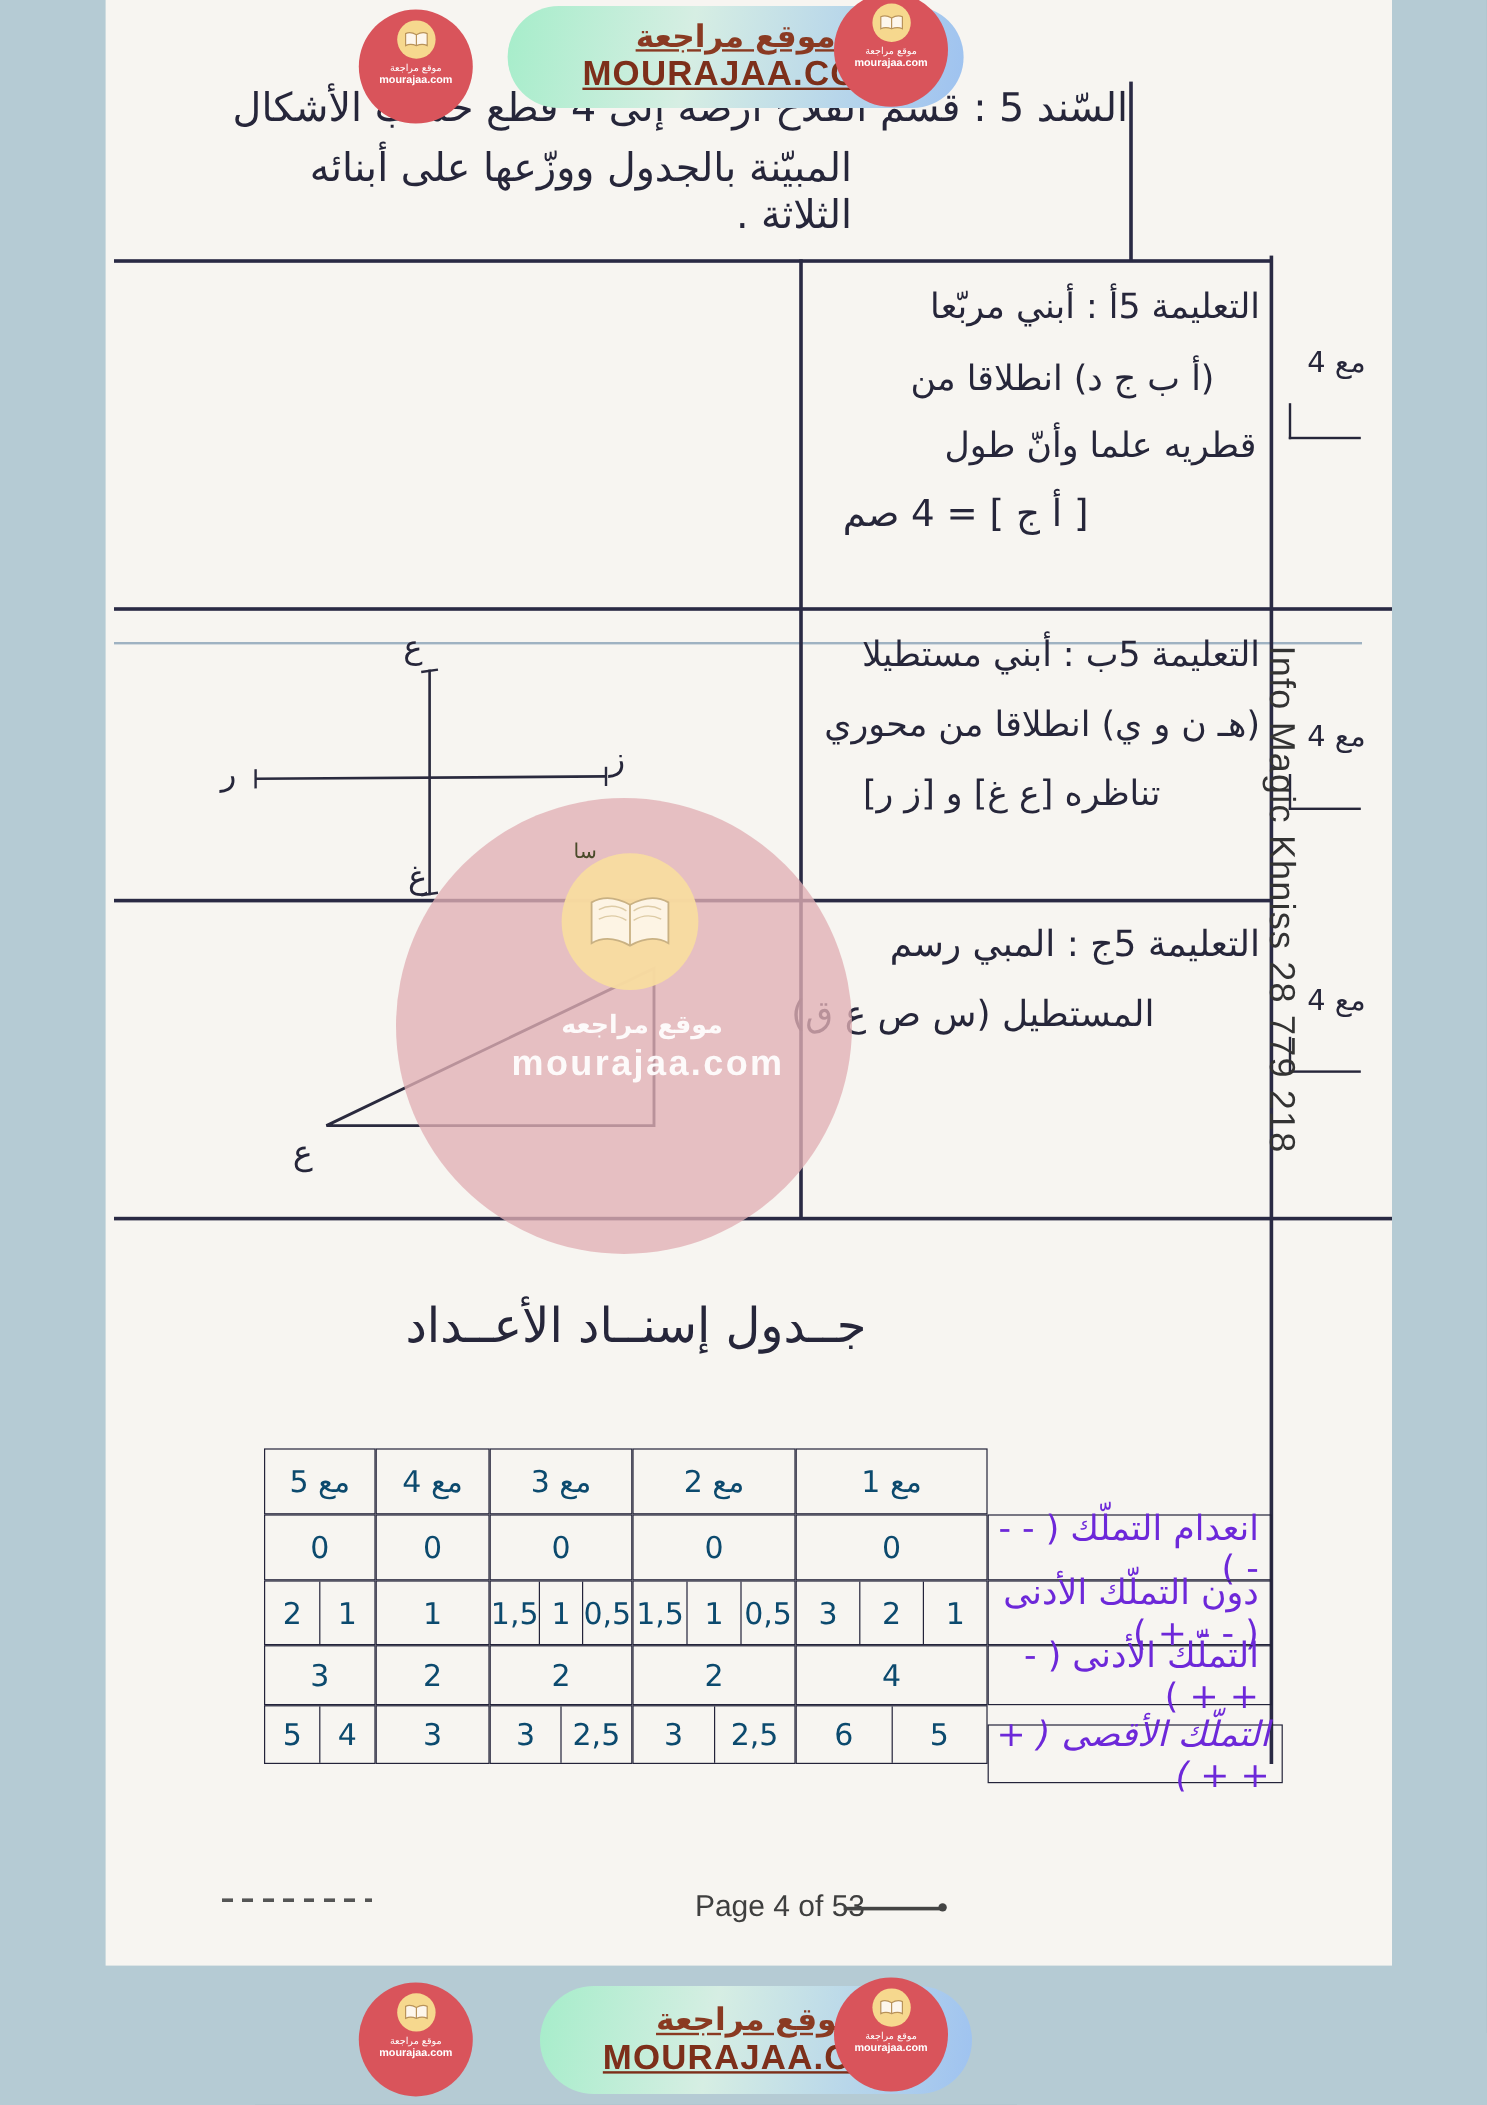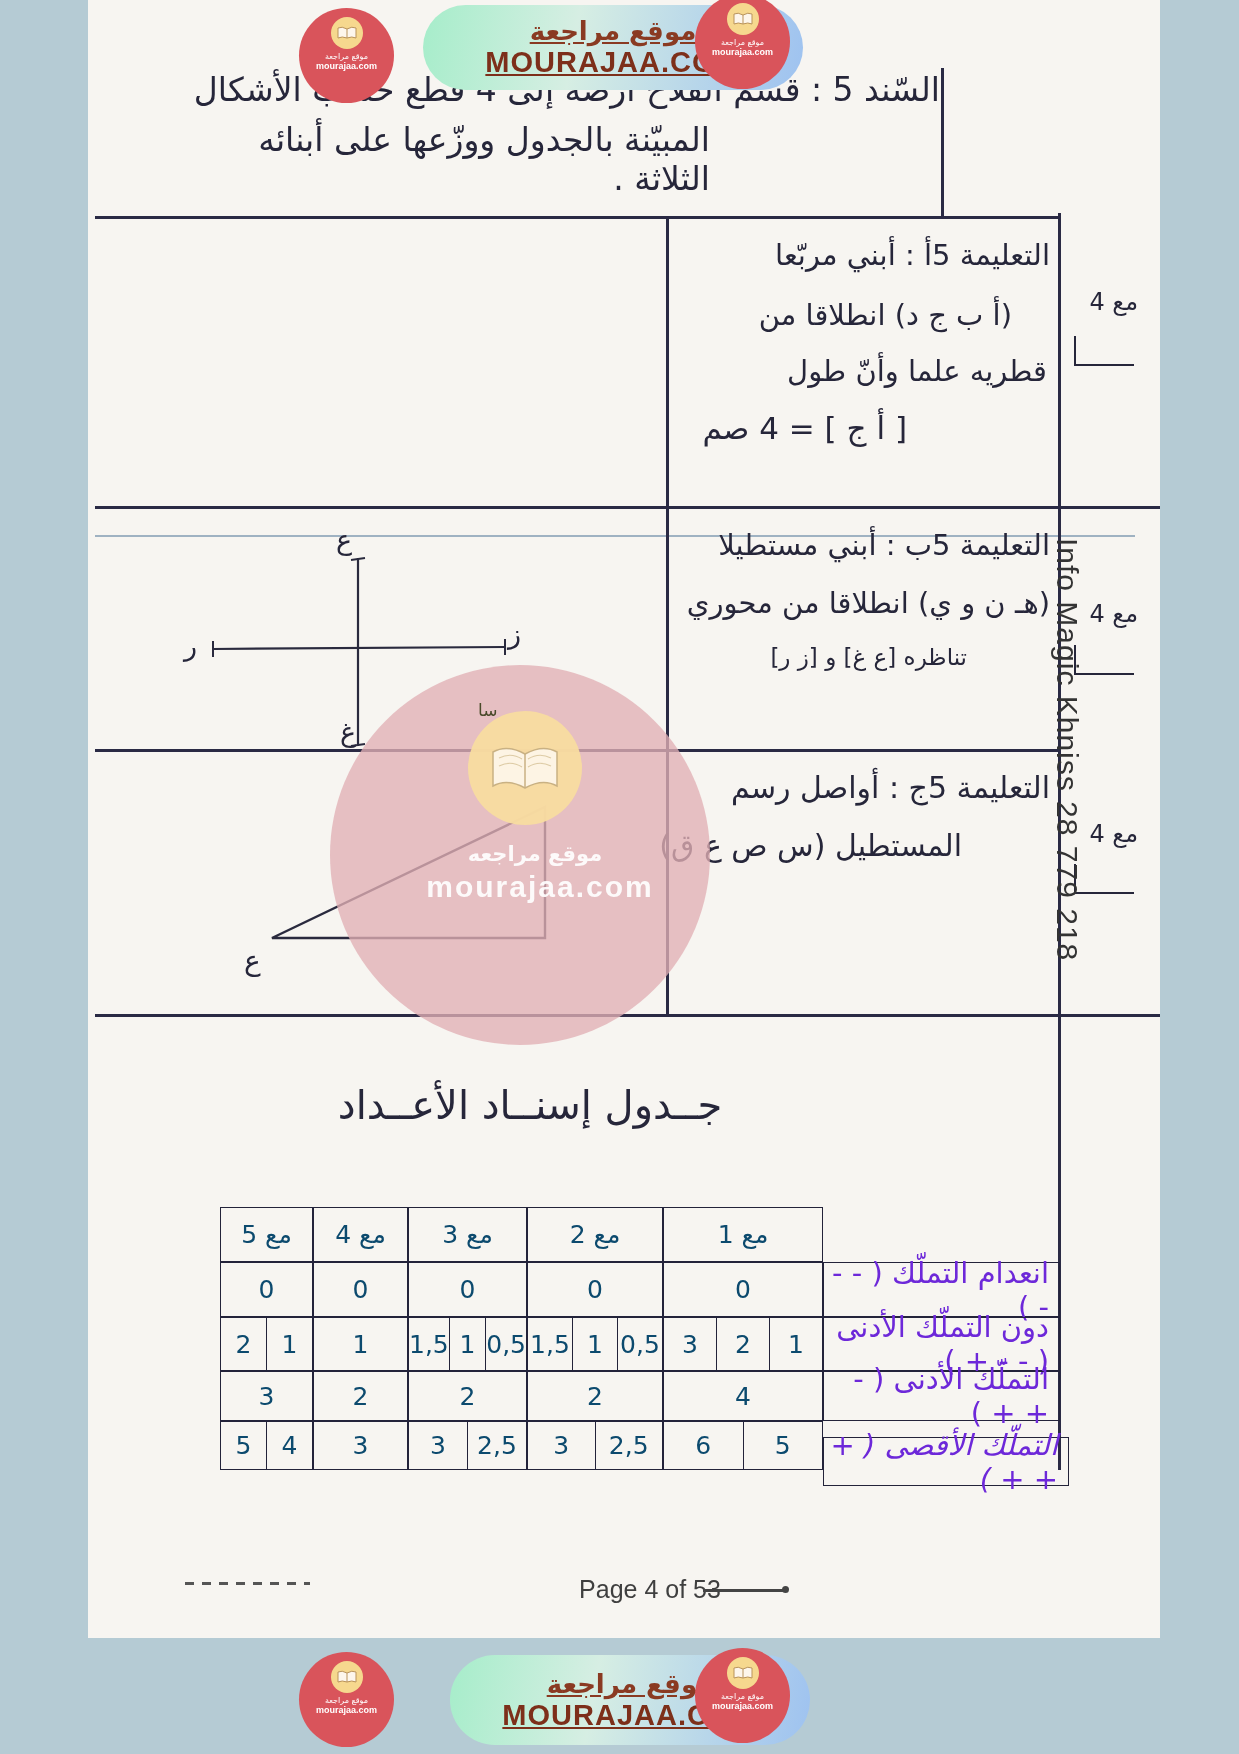--- a/index.html
+++ b/index.html
@@ -89,38 +89,38 @@
 
   <div class="abs hw" style="left:672px;top:238px;width:378px;font-size:29px;padding-right:2px;">التعليمة 5أ : أبني مربّعا</div>
   <div class="abs hw" style="left:672px;top:354px;width:375px;font-size:29px;">قطريه علما وأنّ طول</div>
   <div class="abs hw" style="left:672px;top:298px;width:340px;font-size:29px;">(أ ب ج د) انطلاقا من</div>
   <div class="abs hw" style="left:672px;top:410px;width:235px;font-size:31px;">[ أ ج ] = 4 صم</div>
   <div class="abs marginnote" style="left:1068px;top:288px;width:70px;">مع 4</div>
   <div class="abs bracket" style="left:1074px;top:336px;width:58px;height:28px;"></div>
 
   <div class="abs hw" style="left:650px;top:528px;width:400px;font-size:29px;">التعليمة 5ب : أبني مستطيلا</div>
   <div class="abs hw" style="left:642px;top:586px;width:408px;font-size:29px;">(هـ ن و ي) انطلاقا من محوري</div>
-  <div class="abs hw" style="left:642px;top:644px;width:325px;font-size:23px;">تناظره [ع غ] و [ز ر]</div>
+  <div class="abs hw" style="left:642px;top:644px;width:325px;font-size:29px;">تناظره [ع غ] و [ز ر]</div>
   <div class="abs marginnote" style="left:1068px;top:600px;width:70px;">مع 4</div>
   <div class="abs bracket" style="left:1074px;top:645px;width:58px;height:28px;"></div>
 
   <svg class="abs" style="left:180px;top:520px;z-index:4;" width="360" height="260" viewBox="0 0 360 260">
     <line x1="178" y1="38" x2="178" y2="226" stroke="#2a2a3e" stroke-width="2.2"></line>
     <line x1="171" y1="40" x2="185" y2="38" stroke="#2a2a3e" stroke-width="2"></line>
     <line x1="171" y1="226" x2="185" y2="224" stroke="#2a2a3e" stroke-width="2"></line>
     <line x1="33" y1="129" x2="325" y2="127" stroke="#2a2a3e" stroke-width="2.2"></line>
     <line x1="33" y1="121" x2="33" y2="137" stroke="#2a2a3e" stroke-width="2"></line>
     <line x1="325" y1="119" x2="325" y2="135" stroke="#2a2a3e" stroke-width="2"></line>
   </svg>
   <div class="abs hw" style="left:336px;top:524px;font-size:27px;">ع</div>
   <div class="abs hw" style="left:340px;top:716px;font-size:27px;">غ</div>
   <div class="abs hw" style="left:184px;top:630px;font-size:27px;">ر</div>
   <div class="abs hw" style="left:508px;top:618px;font-size:27px;">ز</div>
 
-  <div class="abs hw" style="left:650px;top:770px;width:400px;font-size:30px;">التعليمة 5ج : أواصل رسم</div>
+  <div class="abs hw" style="left:650px;top:770px;width:400px;font-size:30px;">التعليمة 5ج : المبي رسم</div>
   <div class="abs hw" style="left:642px;top:828px;width:320px;font-size:30px;">المستطيل (س ص ع ق)</div>
   <div class="abs marginnote" style="left:1068px;top:820px;width:70px;">مع 4</div>
   <div class="abs bracket" style="left:1074px;top:864px;width:58px;height:28px;"></div>
 
   <svg class="abs" style="left:240px;top:790px;z-index:4;" width="330" height="190" viewBox="0 0 330 190">
     <polygon points="305,17 305,148 32,148" fill="none" stroke="#2a2a3e" stroke-width="2.4"></polygon>
   </svg>
   <div class="abs hw" style="left:244px;top:944px;font-size:28px;">ع</div>
 
   <div class="abs sidetext" style="left:1050px;top:538px;height:515px;">Info Magic Khniss 28 779 218</div>

